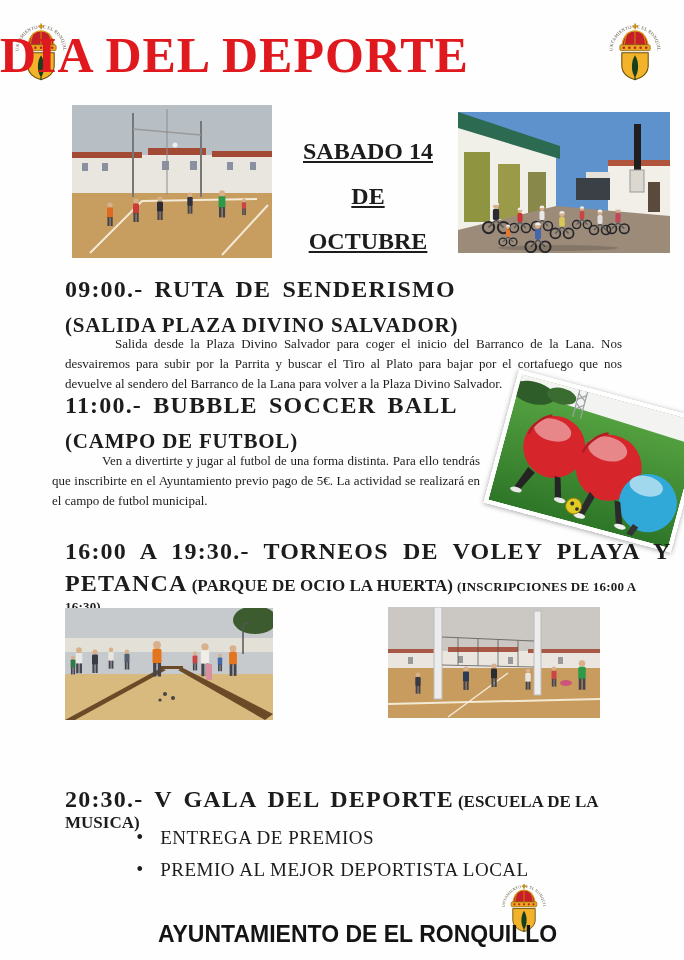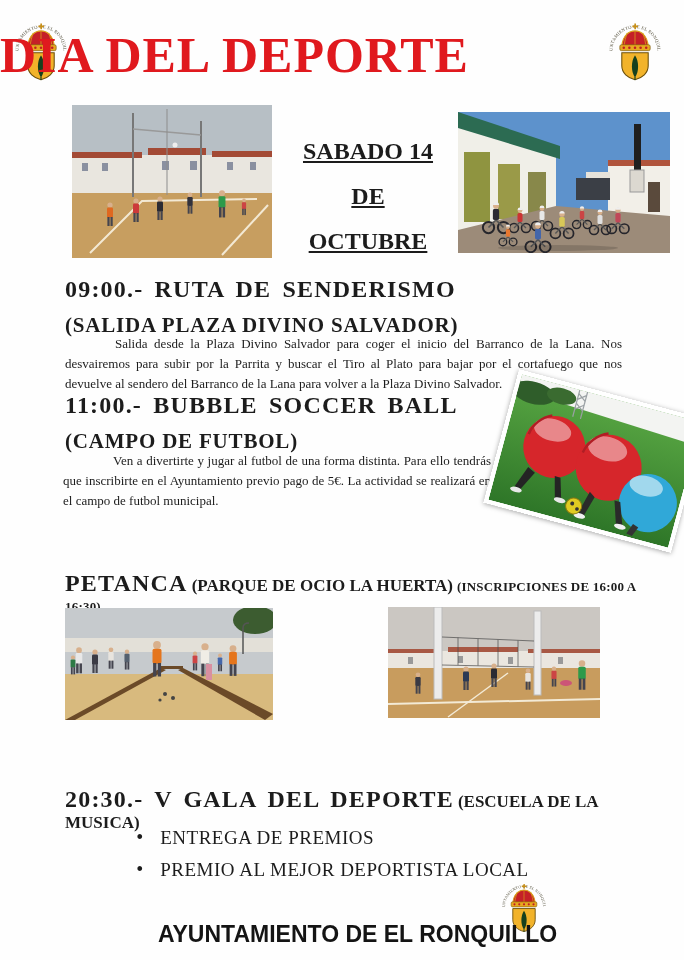--- a/index.html
+++ b/index.html
@@ -160,21 +160,21 @@
       <ellipse cx="100" cy="136" rx="60" ry="3" fill="rgba(0,0,0,0.15)"></ellipse>
     </svg>
   </div>
 
   <div class="abs h2" style="left:65px;top:276px">09:00.- RUTA DE SENDERISMO</div>
   <div class="abs h3" style="left:65px;top:313px">(SALIDA PLAZA DIVINO SALVADOR)</div>
   <div class="abs para" style="left:65px;top:334px;width:557px">Salida desde la Plaza Divino Salvador para coger el inicio del Barranco de la Lana. Nos desvairemos para subir por la Parrita y buscar el Tiro al Plato para bajar por el cortafuego que nos devuelve al sendero del Barranco de la Lana para volver a la Plaza Divino Salvador.</div>
 
   <div class="abs h2" style="left:65px;top:392px">11:00.- BUBBLE SOCCER BALL</div>
   <div class="abs h3" style="left:65px;top:429px">(CAMPO DE FUTBOL)</div>
-  <div class="abs para" style="left:63px;top:451px;width:428px">Ven a divertirte y jugar al futbol de una forma distinta. Para ello tendrás que inscribirte en el Ayuntamiento previo pago de 5€. La actividad se realizará en el campo de futbol municipal.</div>
+  <div class="abs para" style="left:52px;top:451px;width:428px">Ven a divertirte y jugar al futbol de una forma distinta. Para ello tendrás que inscribirte en el Ayuntamiento previo pago de 5€. La actividad se realizará en el campo de futbol municipal.</div>
 
   <div class="abs photo tilted" style="left:498px;top:392px;width:186px;height:130px">
     <svg viewBox="0 0 186 130">
       <rect width="186" height="130" fill="url(#grassG)"></rect>
       <polygon points="0,0 186,0 186,24 0,16" fill="#f3f4f2"></polygon>
       <ellipse cx="16" cy="15" rx="22" ry="11" fill="#2f5d2a"></ellipse>
       <ellipse cx="44" cy="11" rx="15" ry="8" fill="#3a6b30"></ellipse>
       <g stroke="#9aa0a4" stroke-width="1.2" fill="none">
         <line x1="60" y1="0" x2="60" y2="28"></line>
           <line x1="68" y1="0" x2="68" y2="28"></line>
@@ -196,20 +196,21 @@
       <polygon points="122,98 130,122 136,120 128,98" fill="#2a2a2a"></polygon>
       <ellipse cx="92" cy="122" rx="6" ry="2.6" fill="#f0f0f0"></ellipse>
       <ellipse cx="134" cy="122" rx="6" ry="2.6" fill="#f0f0f0"></ellipse>
       <polygon points="146,116 142,127 148,128 152,118" fill="#333"></polygon>
       <circle cx="84" cy="114" r="8" fill="#e0cb22" stroke="#8a7a10"></circle>
       <circle cx="82" cy="112" r="2" fill="#333"></circle>
         <circle cx="88" cy="116" r="1.8" fill="#333"></circle>
     </svg>
   </div>
 
+  <div class="abs h2 h2-wide" style="left:65px;top:538px">16:00 A 19:30.- TORNEOS DE VOLEY PLAYA Y</div>
   <div class="abs" style="left:65px;top:570px;width:600px">
     <span class="h2">PETANCA</span>
     <span class="sub-big">(PARQUE DE OCIO LA HUERTA)</span>
     <span class="sub-small">(INSCRIPCIONES DE 16:00 A 16:30)</span>
   </div>
 
   <div class="abs photo" style="left:65px;top:608px;width:208px;height:112px">
     <svg viewBox="0 0 208 112">
       <rect width="208" height="112" fill="#c6cacd"></rect>
       <rect y="30" width="208" height="14" fill="#e3e0d8"></rect>

